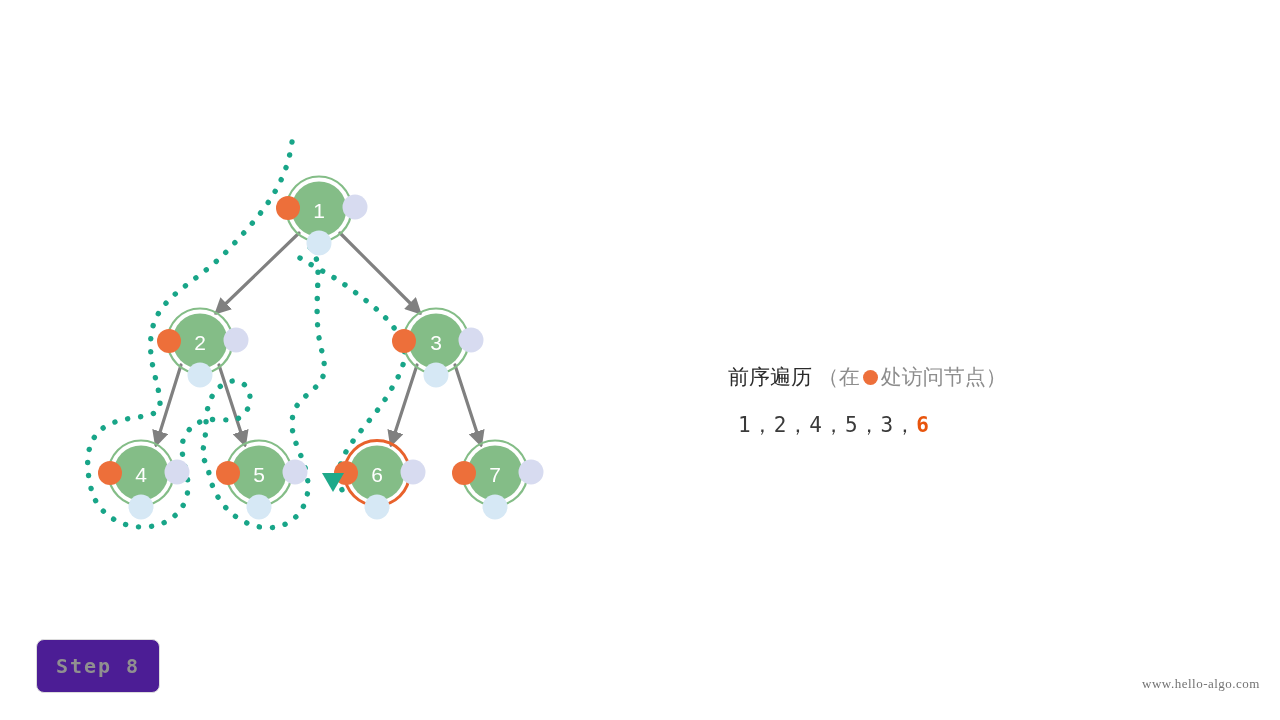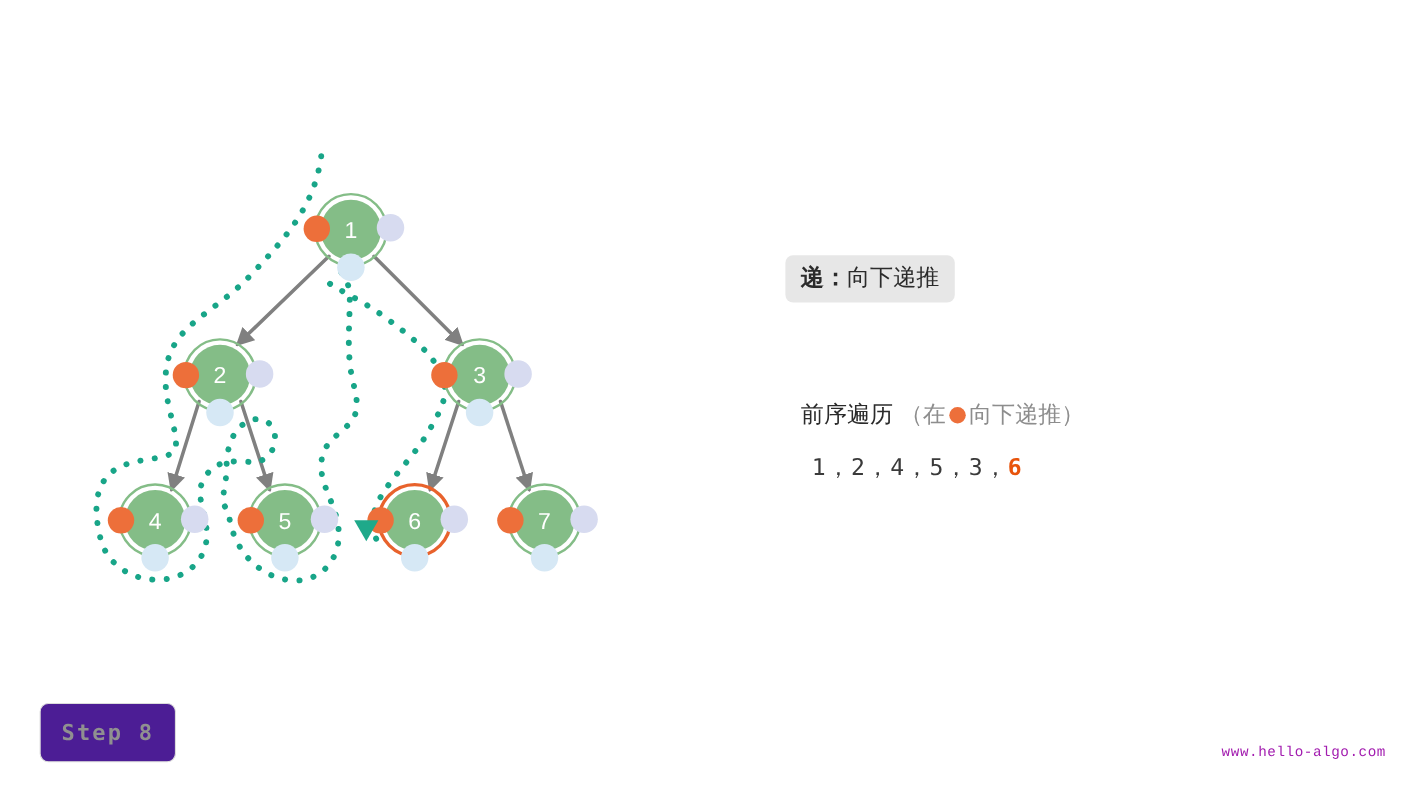--- a/index.html
+++ b/index.html
@@ -113,23 +113,23 @@
     color: #909090;
     letter-spacing: 2px;
     box-sizing: border-box;
   }
 
   
   .watermark {
     position: absolute;
     right: 20px;
     top: 676px;
-    font-family: Liberation Mono, monospace;
+    font-family: Liberation Serif, serif;
     font-size: 13px;
-    color: #a21caf;
+    color: #737373;
     letter-spacing: 0.5px;
   }
 
   
   .node-label {
     font-family: "Liberation Sans", sans-serif;
     font-size: 21px;
     fill: #ffffff;
     text-anchor: middle;
     dominant-baseline: central;
@@ -247,28 +247,25 @@
     <circle cx="531" cy="472" r="12.5" fill="#d7dbf0"></circle>
     <circle cx="495" cy="507" r="12.5" fill="#d6e8f5"></circle>
     <text class="node-label" x="495" y="474">7</text>
   </g>
 
   <polygon points="322,473 344,473 333,492" fill="#1fa98a"></polygon>
 
 </svg>
 
 <div class="panel">
-  <div class="legend-line highlighted">
-    <span class="key">递：</span><span>向下递推</span>
-  </div>
 </div>
 
 <div class="traverse-head">
   <span class="title">前序遍历</span>
-  <span class="note">（在</span><span class="dot-inline"></span><span class="note">向下递推）</span>
+  <span class="note">（在</span><span class="dot-inline"></span><span class="note">处访问节点）</span>
 </div>
 
 <div class="sequence">
   <span>1，2，4，5，3，</span><span class="last">6</span>
 </div>
 
 <div class="step-badge">Step 8</div>
 
 <div class="watermark">www.hello-algo.com</div>
 

